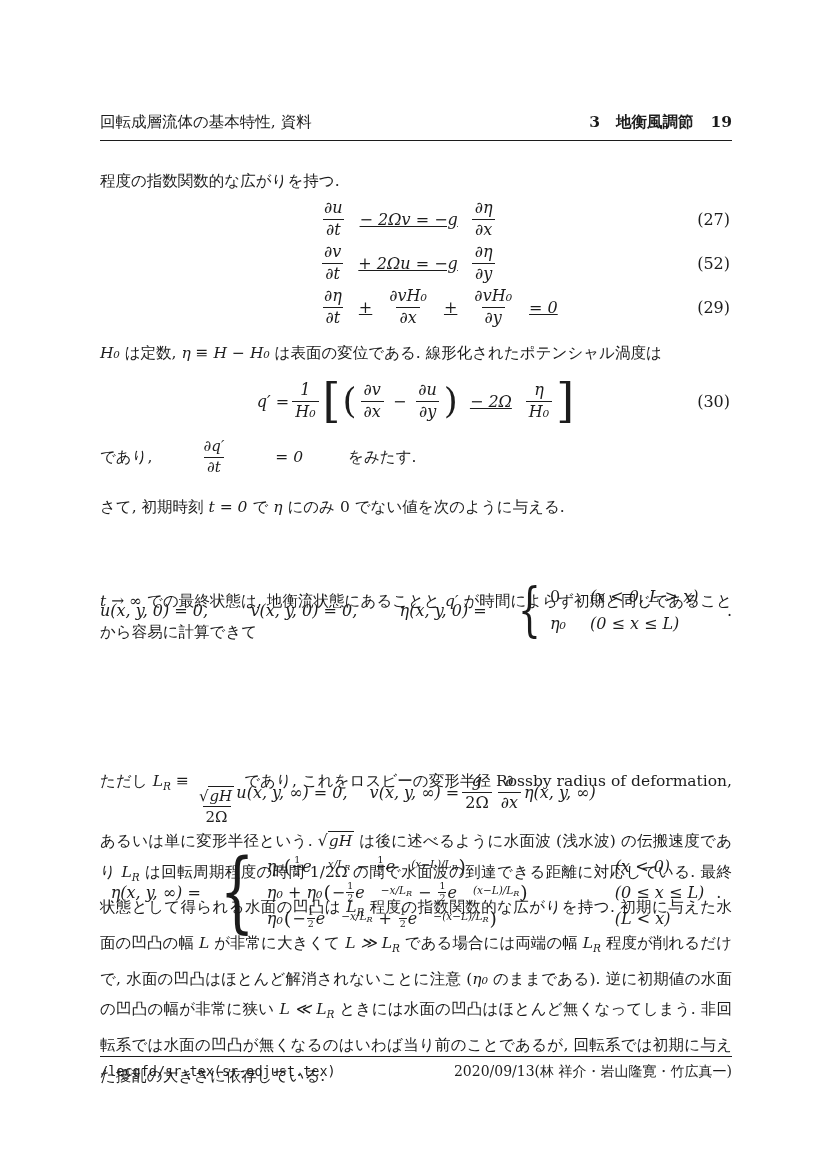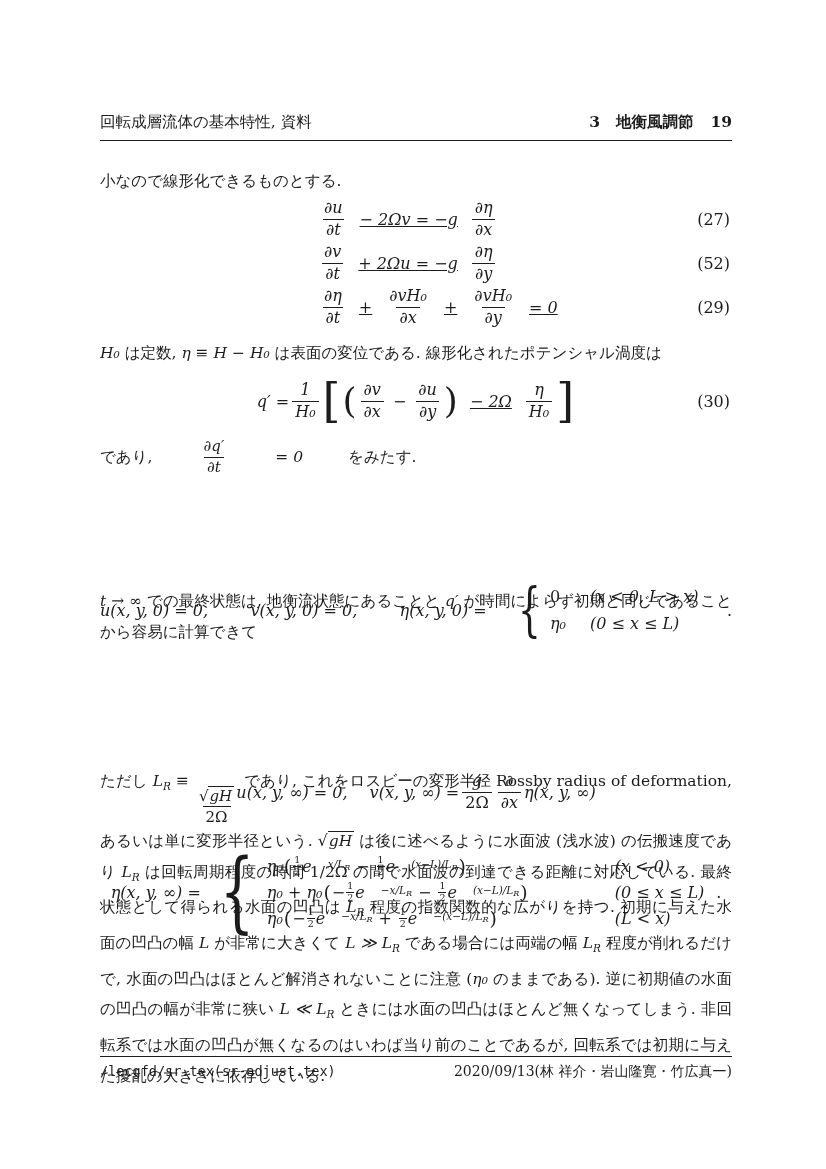--- a/index.html
+++ b/index.html
@@ -78,21 +78,21 @@
 
   <div class="abs hdr jp">
     <span class="hleft">回転成層流体の基本特性, 資料</span>
     <span class="b">3</span>
     <span class="b hsec">地衡風調節</span>
     <span class="b hpage">19</span>
   </div>
   <div class="abs hrule"></div>
 
   <div class="abs para jp" style="top:166px;">
-    <span>小なので線形化できるものとする.</span>
+    <span>程度の指数関数的な広がりを持つ.</span>
   </div>
 
   <div class="abs" style="top:197px;">
     <div class="eqrow eqleft">
       <span class="frac">
           <span class="fn m">∂u</span>
           <span class="fd m">∂t</span>
         </span>
       <span class="m mid">− 2Ωv = −g</span>
       <span class="frac">
@@ -167,20 +167,23 @@
   <div class="abs para jp flexv" style="top:435px;height:44px;">
     <span>であり, </span>
     <span class="frac" style="font-size:15px;">
         <span class="fn m">∂q′</span>
         <span class="fd m">∂t</span>
       </span>
     <span class="m"> = 0</span>
     <span> をみたす.</span>
   </div>
 
+  <div class="abs para jp" style="top:492px;">
+    <span>さて, 初期時刻 </span><span class="m">t = 0</span><span> で </span><span class="m">η</span><span> にのみ </span><span class="rm">0</span><span> でない値を次のように与える.</span>
+  </div>
 
   <div class="abs eqdisp" style="top:520px;height:64px;justify-content:space-between;">
     <span class="m">u(x, y, 0) = 0,</span>
     <span class="m" style="margin-left:26px;">v(x, y, 0) = 0,</span>
     <span class="m" style="margin-left:26px;">η(x, y, 0) =</span>
     <span class="cases w2">
       <span class="cbrace b2">{</span>
       <span class="crows">
         <span class="crow crow2">
           <span class="cval rm">0</span>

